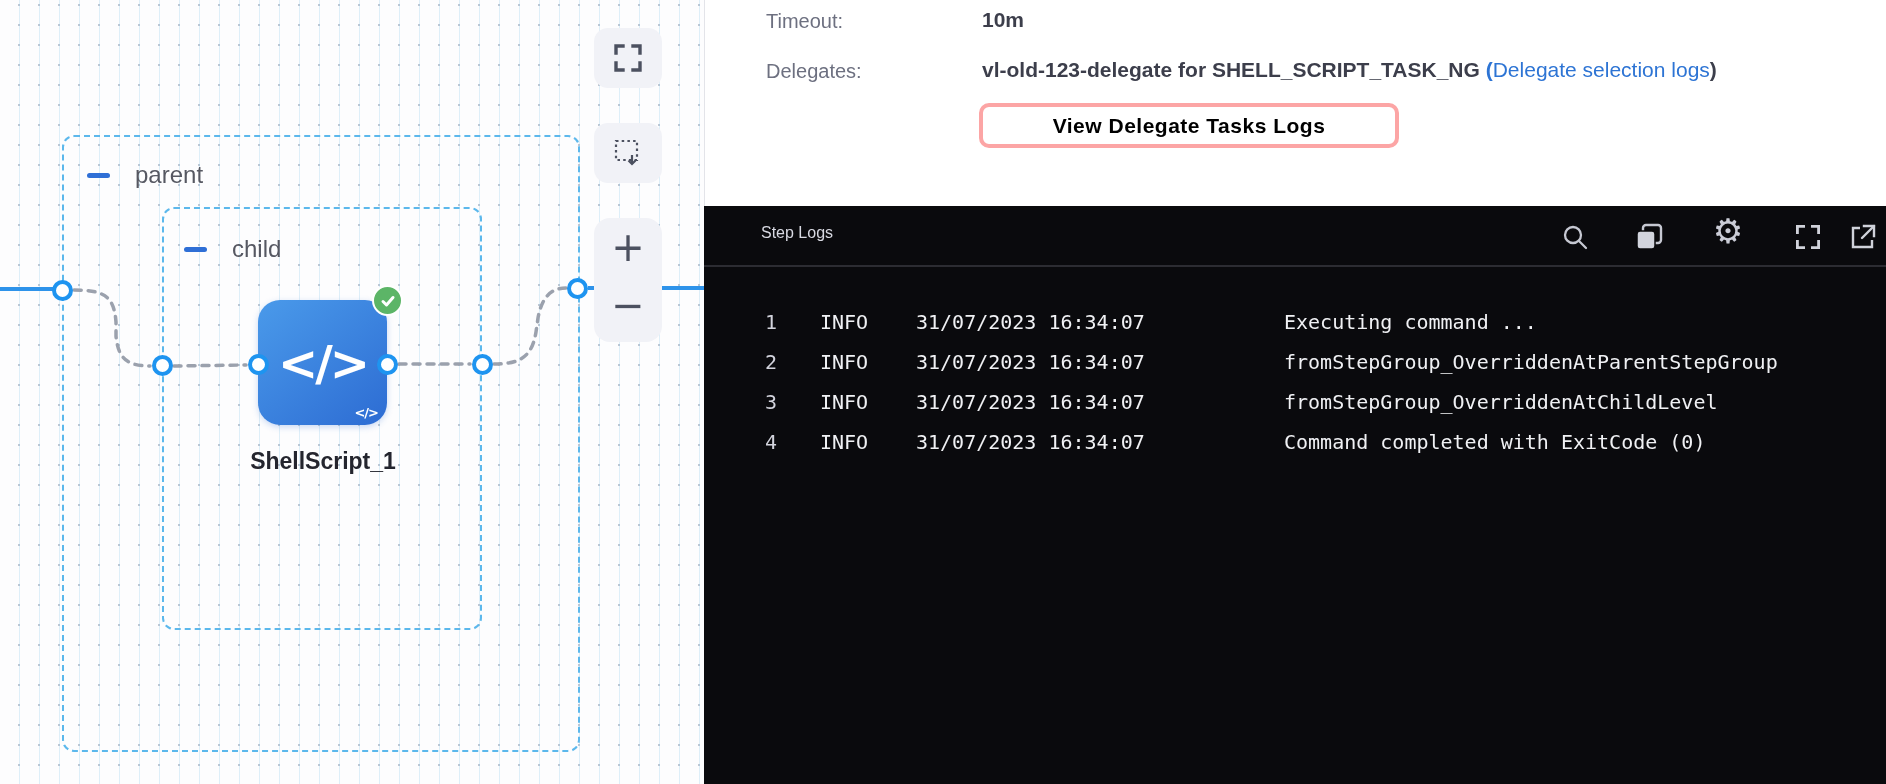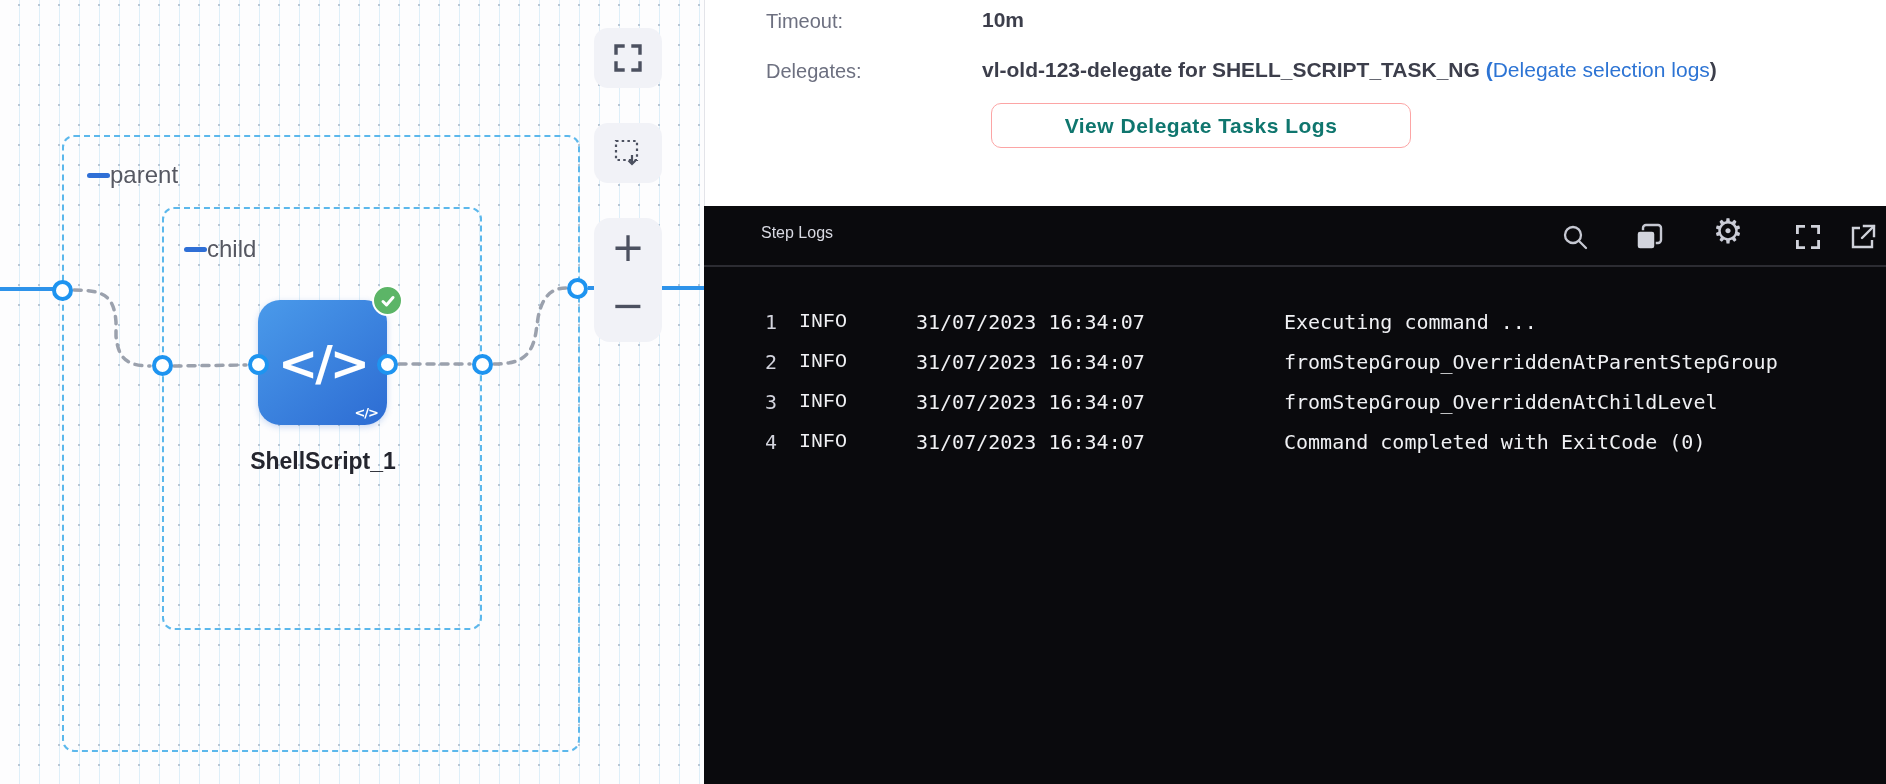--- a/index.html
+++ b/index.html
@@ -16,21 +16,21 @@
     background-image:
       linear-gradient(90deg, rgba(150,205,238,0.30) 0px, rgba(150,205,238,0.30) 1px, transparent 1px),
       radial-gradient(circle, #bfc6d1 1.3px, transparent 1.5px);
     background-size:20px 20px, 20px 20px;
     background-position:19px 0px, 9px -5px;
     border-right:1px solid #e3e4e9;
   }
   .group { position:absolute; border:2px dashed #5cb8ec; border-radius:12px; }
   .group-parent { left:62px; top:135px; width:518px; height:617px; }
   .group-child  { left:162px; top:207px; width:320px; height:423px; }
-  .group-label { position:absolute; display:flex; align-items:center; }
+  .group-label { position:absolute; display:flex; align-items:center; gap:25px; }
   .group-parent .group-label { left:23px; top:24px; }
   .group-child  .group-label { left:20px; top:26px; }
   .collapse-minus { width:23px; height:5px; background:#2f6fd6; border-radius:3px; }
   .group-name { font-size:24px; font-weight:500; color:#565862; }
 
   .edges { position:absolute; left:0; top:0; width:705px; height:784px; }
 
   .node {
     position:absolute; left:258px; top:300px; width:129px; height:125px;
     border-radius:22px;
@@ -85,44 +85,44 @@
   .timeout-label { top:10px; }
   .delegates-label { top:60px; }
   .detail-value { position:absolute; left:277px; font-size:21px; font-weight:700; color:#3c3e4b; white-space:nowrap; }
   .timeout-value { top:8px; }
   .delegates-value { top:58px; }
   .paren-open { color:#2d74d4; }
   .link { color:#2d74d4; font-weight:500; cursor:pointer; }
   .paren-close { color:#3c3e4b; }
   .view-logs-btn {
     position:absolute; left:274px; top:103px; width:420px; height:45px;
-    background:#ffffff; border:1px solid #fca5a5; border-radius:10px;
-    color:#0f766e; font-size:21px; font-weight:700; letter-spacing:0.5px;
-    font-family:"Liberation Sans", sans-serif; cursor:pointer;margin-left:12px;
+    background:#ffffff; border:4px solid #fca5a5; border-radius:10px;
+    color:#000000; font-size:21px; font-weight:700; letter-spacing:0.5px;
+    font-family:"Liberation Sans", sans-serif; cursor:pointer;
   }
 
   
   .console {
     position:absolute; left:704px; top:206px; width:1182px; height:578px;
     background:#0a0a0d; overflow:hidden;
   }
   .console-header { position:absolute; left:0; top:0; width:100%; height:61px; border-bottom:2px solid #2c2c32; }
   .console-title { position:absolute; left:31px; top:18px; font-size:16px; font-weight:400; color:#d8d9e2;margin-left:26px; }
   .tool-icon { position:absolute; top:16px; width:30px; height:30px; display:flex; align-items:center; justify-content:center; cursor:pointer; }
   .icon-search   { left:856px; }
   .icon-copy     { left:930px; }
   .icon-settings { left:1009px; top:10px; font-size:34px; color:#caccd6; font-family:"DejaVu Sans", sans-serif; line-height:30px; }
   .icon-fs       { left:1089px; }
   .icon-open     { left:1143px; }
 
   .log-rows { position:absolute; left:0; top:96px; width:100%; }
   .log-row { position:relative; height:40px; font-family:"DejaVu Sans Mono", monospace; font-size:20px; }
   .lc { position:absolute; top:0; line-height:40px; white-space:pre; color:#f0f1f4; }
   .lc-num   { left:40px;  width:33px; text-align:right; color:#d2d3dc; }
-  .lc-level { left:95px;font-family:Liberation Mono, monospace; }
+  .lc-level { left:116px; }
   .lc-time  { left:184px;margin-left:28px; }
   .lc-msg   { left:580px;text-align:center; }
 </style>
 </head>
 <body>
 
 <div class="screen">
 
   <div class="canvas">
 

